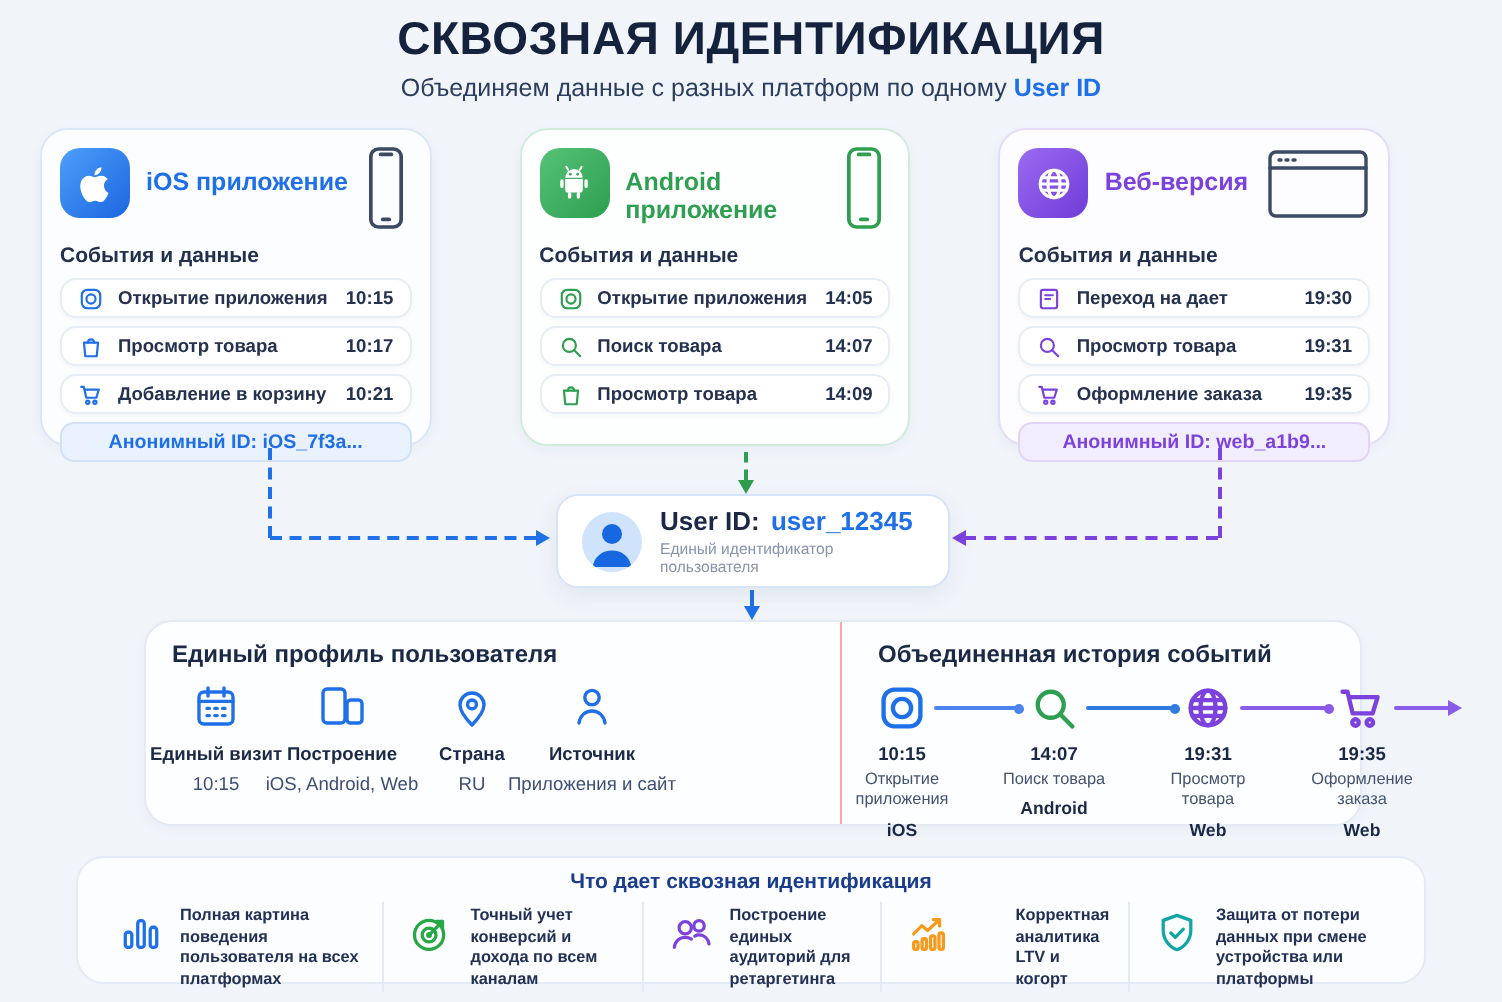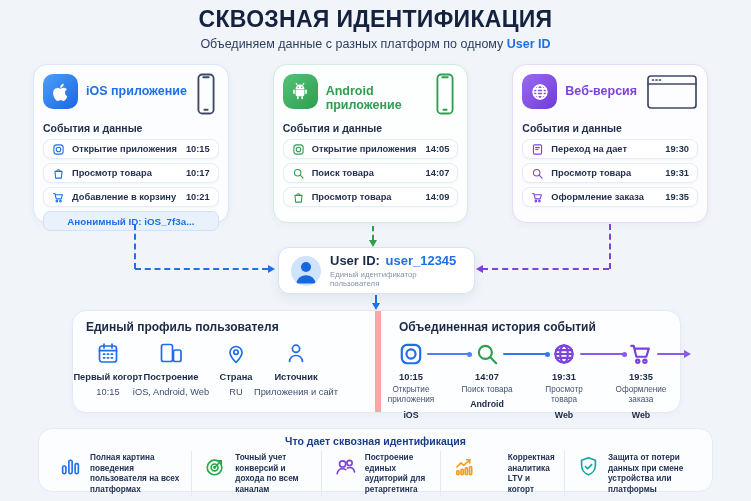--- a/index.html
+++ b/index.html
@@ -13,21 +13,21 @@
   }
   .stage { position:absolute; inset:0; }
 
   
   .header { position:absolute; top:6px; left:0; right:0; text-align:center; }
   .title { font-size:23px; font-weight:800; color:#15223E; letter-spacing:.3px; }
   .subtitle { font-size:12.5px; color:#2C3E5F; margin-top:4px; }
   .subtitle .hl { color:#1E6FE8; font-weight:700; }
 
   
-  .cards { position:absolute; top:64px; left:33px; width:675px; display:flex; gap:44px; }
+  .cards { position:absolute; top:64px; left:20px; width:675px; display:flex; gap:44px; }
   .card { flex:1; height:159px; border-radius:14px; padding:7px 9px 7px; position:relative;
           box-shadow:0 2px 6px rgba(30,60,120,.05); }
   .card.ios     { background:#FCFDFF; border:1.5px solid #D9E7F9; }
   .card.android { background:#FCFFFD; border:1.5px solid #D2EBDC; }
   .card.web     { background:#FDFCFF; border:1.5px solid #E4DCF8; }
 
   .card-head { display:flex; align-items:flex-start; height:46px; }
   .app-badge { width:35px; height:35px; border-radius:10px; display:flex; align-items:center;
                justify-content:center; flex:none; margin-top:2px; }
   .ios .app-badge     { background:linear-gradient(135deg,#4D9FFB,#1B66E0); }
@@ -90,21 +90,21 @@
                 flex:none; display:flex; }
   .uid-text { margin-left:9px; }
   .uid-line1 { font-size:13px; font-weight:800; color:#1B2947; white-space:nowrap; }
   .uid-value { color:#1E6FE8; margin-left:2px; }
   .uid-desc { font-size:7.8px; color:#8693AB; margin-top:2px; }
 
   
   .main-panel { position:absolute; left:72px; top:310px; width:609px; height:103px; background:#FDFEFF;
                 border:1px solid #E3EAF4; border-radius:14px; display:flex;
                 box-shadow:0 2px 6px rgba(30,60,120,.04); }
-  .profile { width:308px; position:relative; border-right:6px solid #fca5a5; }
+  .profile { width:348px; position:relative; border-right:1px solid #fca5a5; }
   .panel-title { font-size:12px; font-weight:800; color:#1B2947; }
   .profile .panel-title { position:absolute; left:13px; top:9px; }
   .field { position:absolute; top:30px; width:80px; text-align:center; }
   .f0 { left:-5px; } .f1 { left:58px; } .f2 { left:123px; } .f3 { left:175px; width:96px; }
   .field-icon { height:25px; color:#1E6FE8; display:flex; justify-content:center; }
   .field-label { font-size:9.3px; font-weight:700; color:#1B2947; margin-top:6px; }
   .field-value { font-size:9.3px; color:#3E4E73; margin-top:5px; }
 
   .history { flex:1; position:relative; }
   .history .panel-title { position:absolute; left:18px; top:9px; }
@@ -317,20 +317,21 @@
         <span class="event-icon">
             <svg viewBox="0 0 24 24" class="s">
               <path d="M3 4.5h2.3l2.4 10h9.2l2.3-7.5H6.4"></path>
               <circle cx="9" cy="18.7" r="1.5"></circle>
               <circle cx="15.6" cy="18.7" r="1.5"></circle>
             </svg>
           </span>
         <span class="event-label">Оформление заказа</span>
         <span class="event-time">19:35</span>
       </div>
+      <div class="anon">Анонимный ID: web_a1b9...</div>
     </div>
   </div>
 
   <div class="dash-v ios-v"></div>
   <div class="dash-h ios-h"></div>
   <div class="ios-ah"></div>
   <div class="dash-v and-v"></div>
   <div class="and-ah"></div>
   <div class="dash-v web-v"></div>
   <div class="dash-h web-h"></div>
@@ -360,21 +361,21 @@
       <div class="panel-title">Единый профиль пользователя</div>
 
       <div class="field f0">
         <div class="field-icon">
             <svg width="24" height="24" viewBox="0 0 24 24" class="s s15">
               <rect x="3.5" y="5" width="17" height="16" rx="2.5"></rect>
               <path d="M3.5 9.7h17M8 3v4M16 3v4"></path>
               <path d="M7.5 13.2h1.2M11.4 13.2h1.2M15.3 13.2h1.2M7.5 16.8h1.2M11.4 16.8h1.2M15.3 16.8h1.2"></path>
             </svg>
           </div>
-        <div class="field-label">Первый когорт</div>
+        <div class="field-label">Единый визит</div>
         <div class="field-value">10:15</div>
       </div>
 
       <div class="field f1">
         <div class="field-icon">
             <svg width="26" height="24" viewBox="0 0 26 24" class="s s15">
               <rect x="3.5" y="3.5" width="11" height="17" rx="2"></rect>
               <rect x="15.5" y="9" width="7.5" height="11.5" rx="1.8" fill="#FDFEFF"></rect>
             </svg>
           </div>

